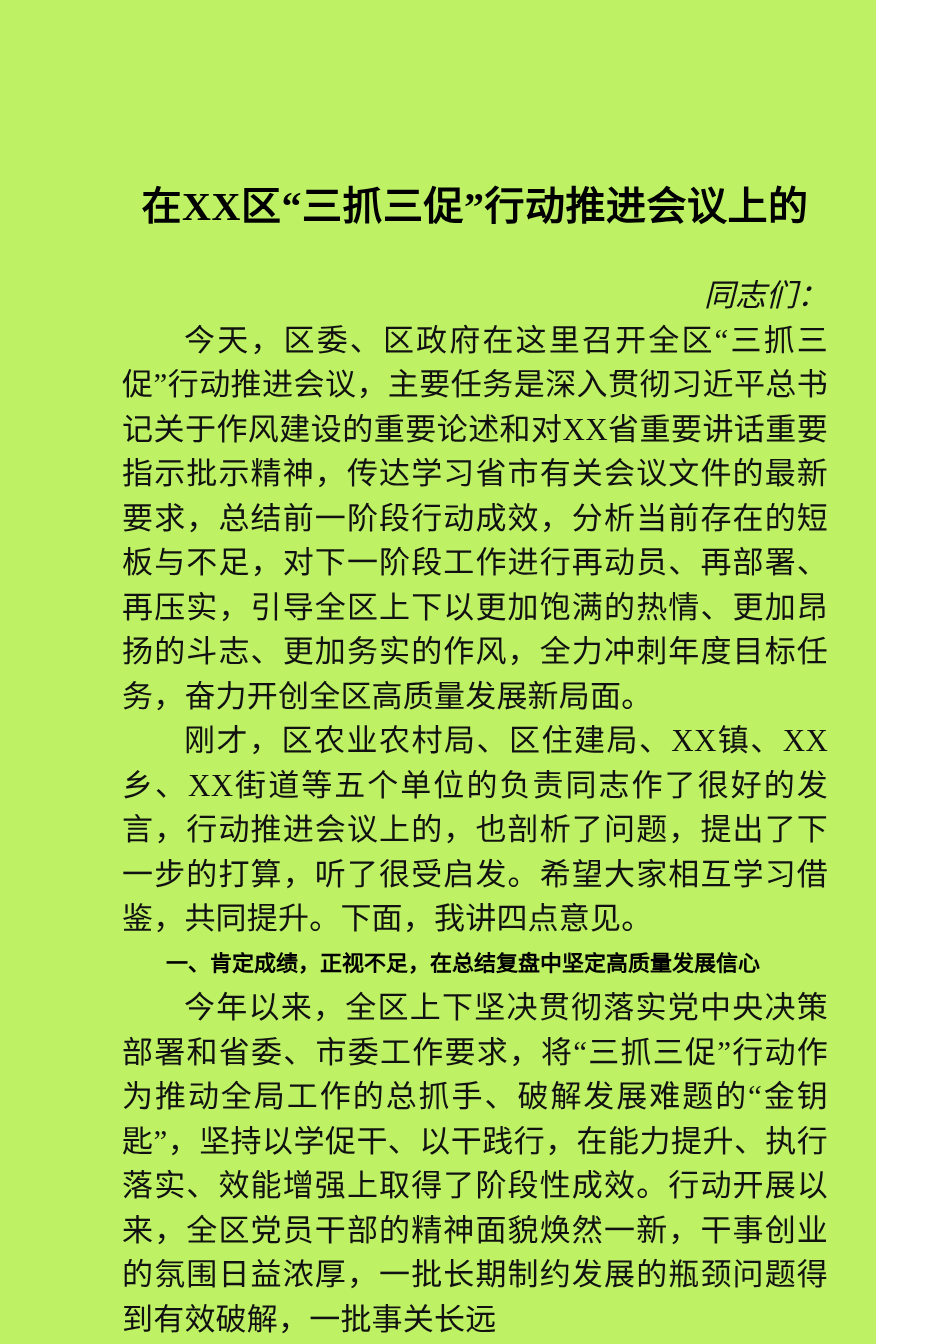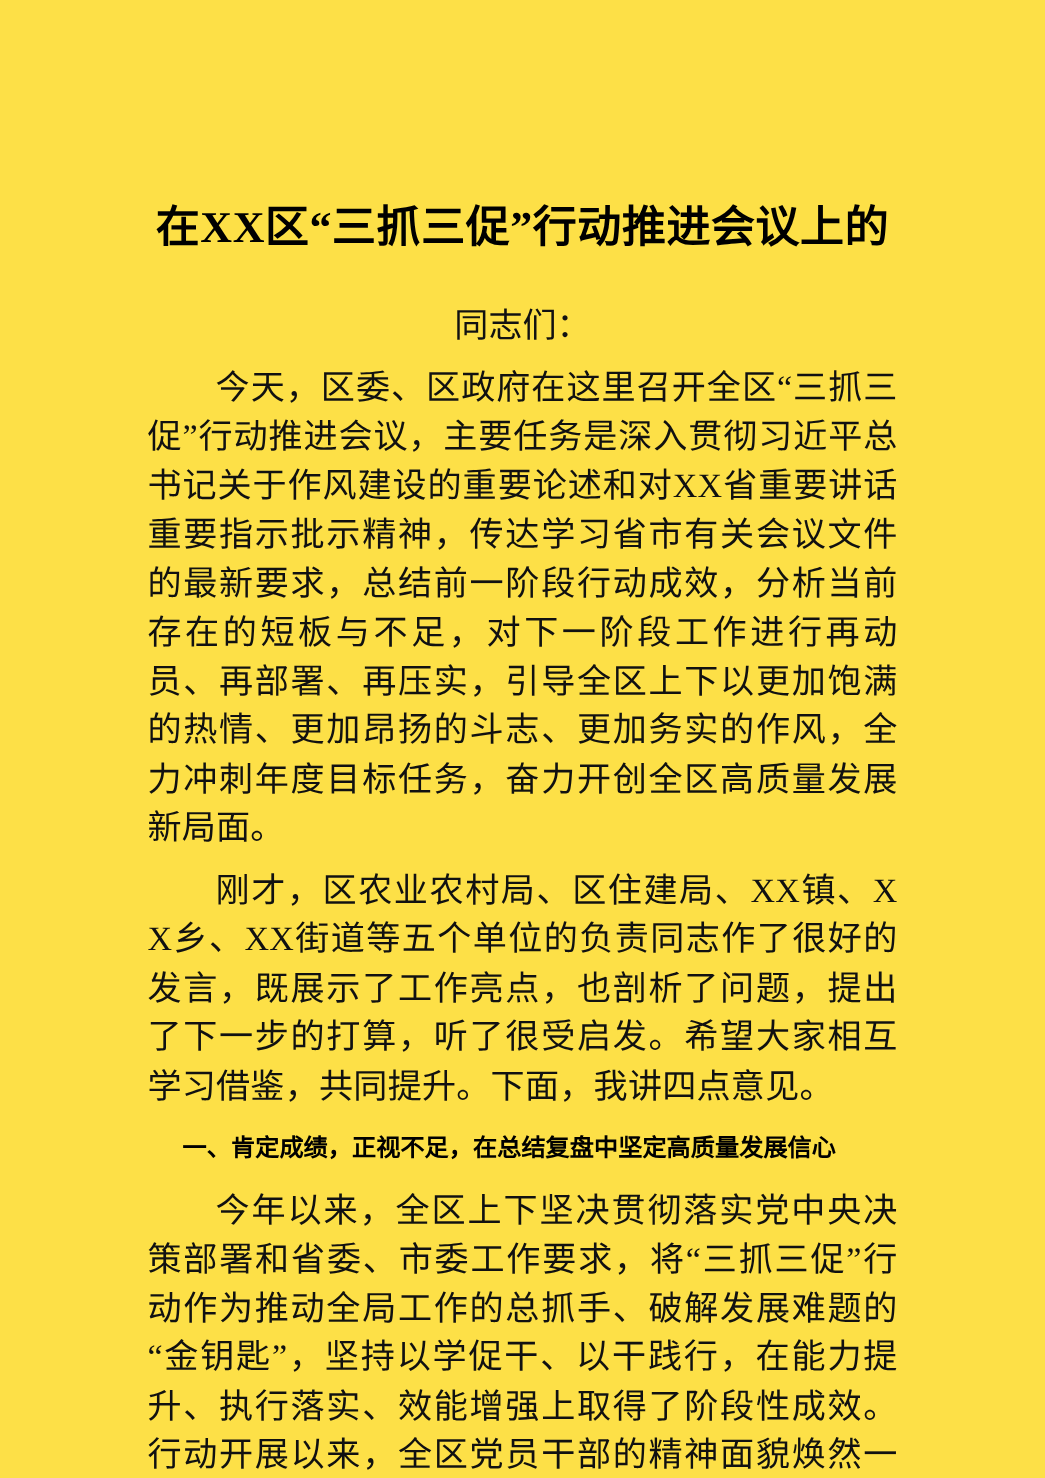--- a/index.html
+++ b/index.html
@@ -4,23 +4,23 @@
 <title>document</title>
 <style>
   html, body {
     margin: 0;
     padding: 0;
     background: #ffffff;
   }
 
   .page {
     position: relative;
-    width: 950px;
+    width: 876px;
     height: 1344px;
-    background: #fde047;
+    background: #bef264;
     overflow: hidden;
     box-sizing: border-box;
   }
 
   
   .content {
     position: absolute;
     left: 122px;
     top: 0;
     width: 706px;
@@ -46,26 +46,27 @@
   }
 
   
   .salutation {
     margin: 0;
     padding-top: 42px;
     font-family: "Liberation Serif", "DejaVu Serif", serif;
     font-size: 31px;
     line-height: 44.5px;
     color: #111111;
-    text-align: center;
+    text-align: right;
+    font-style: italic;
   }
 
   
   .para {
-    margin: 12px;
+    margin: 0;
     font-family: "Liberation Serif", "DejaVu Serif", serif;
     font-size: 31px;
     line-height: 44.5px;
     color: #111111;
     text-align: justify;
     text-justify: inter-ideograph;
     text-indent: 2em;
     word-break: break-all;
     letter-spacing: 0.2px;
   }
@@ -91,20 +92,20 @@
   <div class="content">
 
     <h1 class="doc-title">
       <span class="t-line">在XX区“三抓三促”行动推进会议上的</span>
     </h1>
 
     <p class="salutation">同志们：</p>
 
     <p class="para">今天，区委、区政府在这里召开全区“三抓三促”行动推进会议，主要任务是深入贯彻习近平总书记关于作风建设的重要论述和对XX省重要讲话重要指示批示精神，传达学习省市有关会议文件的最新要求，总结前一阶段行动成效，分析当前存在的短板与不足，对下一阶段工作进行再动员、再部署、再压实，引导全区上下以更加饱满的热情、更加昂扬的斗志、更加务实的作风，全力冲刺年度目标任务，奋力开创全区高质量发展新局面。</p>
 
-    <p class="para">刚才，区农业农村局、区住建局、XX镇、XX乡、XX街道等五个单位的负责同志作了很好的发言，既展示了工作亮点，也剖析了问题，提出了下一步的打算，听了很受启发。希望大家相互学习借鉴，共同提升。下面，我讲四点意见。</p>
+    <p class="para">刚才，区农业农村局、区住建局、XX镇、XX乡、XX街道等五个单位的负责同志作了很好的发言，行动推进会议上的，也剖析了问题，提出了下一步的打算，听了很受启发。希望大家相互学习借鉴，共同提升。下面，我讲四点意见。</p>
 
     <p class="section-heading">一、肯定成绩，正视不足，在总结复盘中坚定高质量发展信心</p>
 
     <p class="para">今年以来，全区上下坚决贯彻落实党中央决策部署和省委、市委工作要求，将“三抓三促”行动作为推动全局工作的总抓手、破解发展难题的“金钥匙”，坚持以学促干、以干践行，在能力提升、执行落实、效能增强上取得了阶段性成效。行动开展以来，全区党员干部的精神面貌焕然一新，干事创业的氛围日益浓厚，一批长期制约发展的瓶颈问题得到有效破解，一批事关长远</p>
 
   </div>
 </div>
 
 </body></html>

